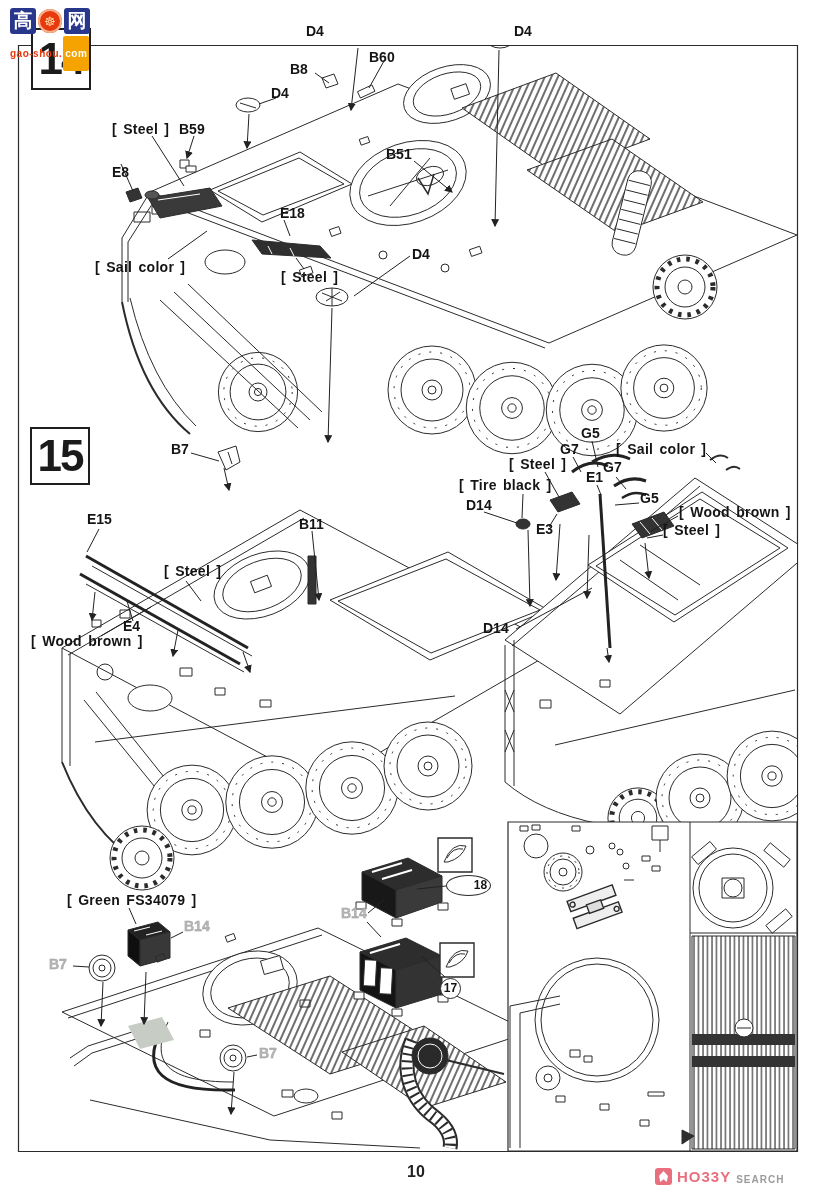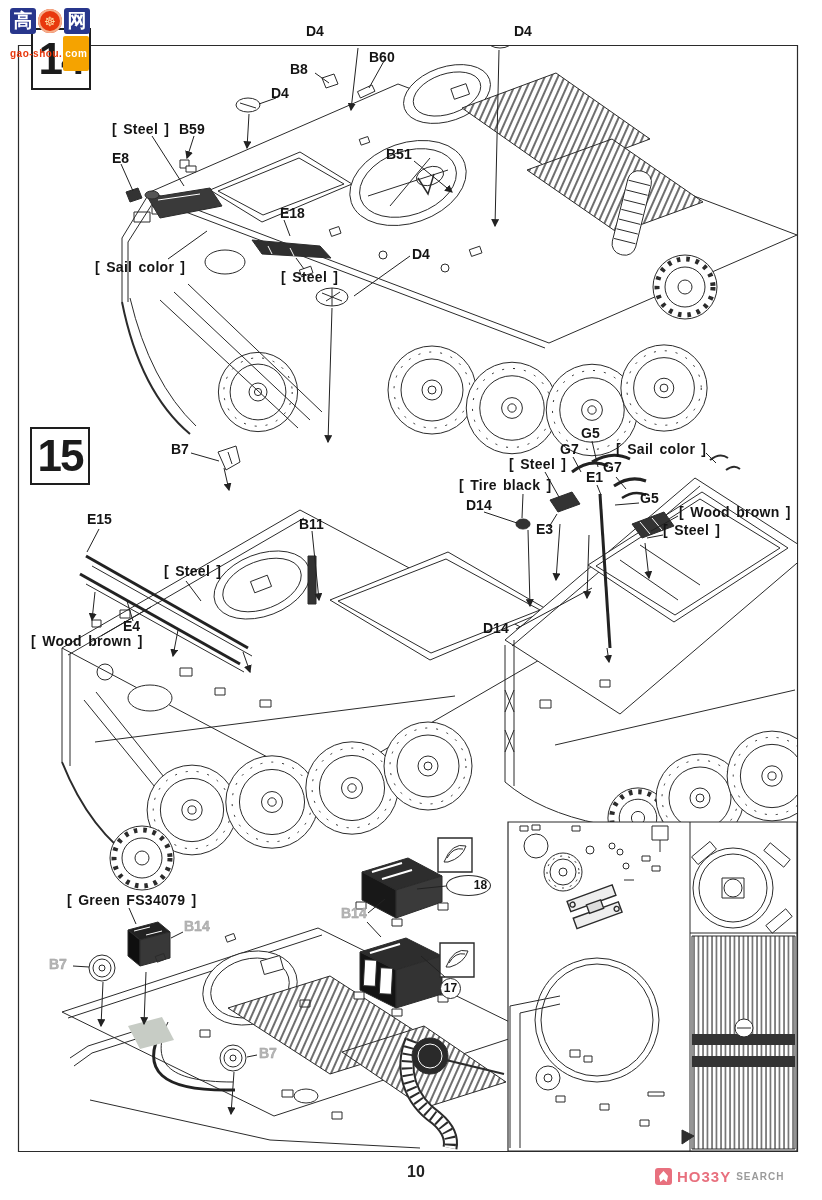--- a/index.html
+++ b/index.html
@@ -26,21 +26,21 @@
   .gao-box{width:26px;height:26px;background:#28368c;color:#fff;font-weight:bold;
            font-size:19px;display:flex;align-items:center;justify-content:center;
            border-radius:3px;}
   .gao-gear{width:24px;height:24px;border-radius:50%;background:#e8380d;position:relative;
             display:flex;align-items:center;justify-content:center;color:#ffd9a0;
             font-size:13px;font-weight:bold;box-shadow:0 0 0 2px #f5b08c inset;}
   #gao-sub{margin-top:2px;font-size:10px;font-weight:bold;color:#e8380d;
            letter-spacing:0.5px;display:flex;gap:1px;align-items:center;}
   #gao-sub .suffix{background:#f5a300;color:#fff;padding:12px 2px;border-radius:2px;}
   
-  #hobby{position:absolute;left:655px;top:1168px;display:flex;align-items:center;gap:5px;
+  #hobby{position:absolute;left:655px;top:1168px;display:flex;align-items:flex-end;gap:5px;
          z-index:8;}
   #hobby .mark{width:17px;height:17px;background:#e8707e;border-radius:3px;position:relative;}
   #hobby .mark:before{content:"";position:absolute;left:4px;top:3px;width:9px;height:11px;
          background:#fff;clip-path:polygon(50% 0,100% 45%,85% 100%,50% 75%,15% 100%,0 45%);}
   #hobby .w1{color:#e8707e;font-weight:bold;font-size:15px;letter-spacing:1px;}
   #hobby .w2{color:#9b9b9b;font-weight:bold;font-size:10px;letter-spacing:1px;}
   svg{position:absolute;left:0;top:0;z-index:1;}
   svg *{vector-effect:non-scaling-stroke;}
 </style>
 </head>
@@ -468,21 +468,21 @@
   </div>
 
   <div id="labels">
       <span class="co part" style="left: 306px; top: 24px;">D4</span>
       <span class="co part" style="left: 369px; top: 50px;">B60</span>
       <span class="co part" style="left: 290px; top: 62px;">B8</span>
       <span class="co part" style="left: 271px; top: 86px;">D4</span>
       <span class="co part" style="left: 514px; top: 24px;">D4</span>
       <span class="co color" style="left: 112px; top: 122px;">[ Steel ]</span>
       <span class="co part" style="left: 179px; top: 122px;">B59</span>
-      <span class="co part" style="left: 112px; top: 151px;">E8</span>
+      <span class="co part" style="left: 112px; top: 165px;">E8</span>
       <span class="co part" style="left: 386px; top: 147px;">B51</span>
       <span class="co part" style="left: 269px; top: 206px; margin-left: 11px;">E18</span>
       <span class="co color" style="left: 95px; top: 260px;">[ Sail color ]</span>
       <span class="co color" style="left: 281px; top: 270px;">[ Steel ]</span>
       <span class="co part" style="left: 412px; top: 247px;">D4</span>
       <span class="co part" style="left: 171px; top: 442px;">B7</span>
       <span class="co part" style="left: 581px; top: 426px;">G5</span>
       <span class="co part" style="left: 560px; top: 442px;">G7</span>
       <span class="co color" style="left: 616px; top: 442px;">[ Sail color ]</span>
       <span class="co color" style="left: 509px; top: 457px;">[ Steel ]</span>

